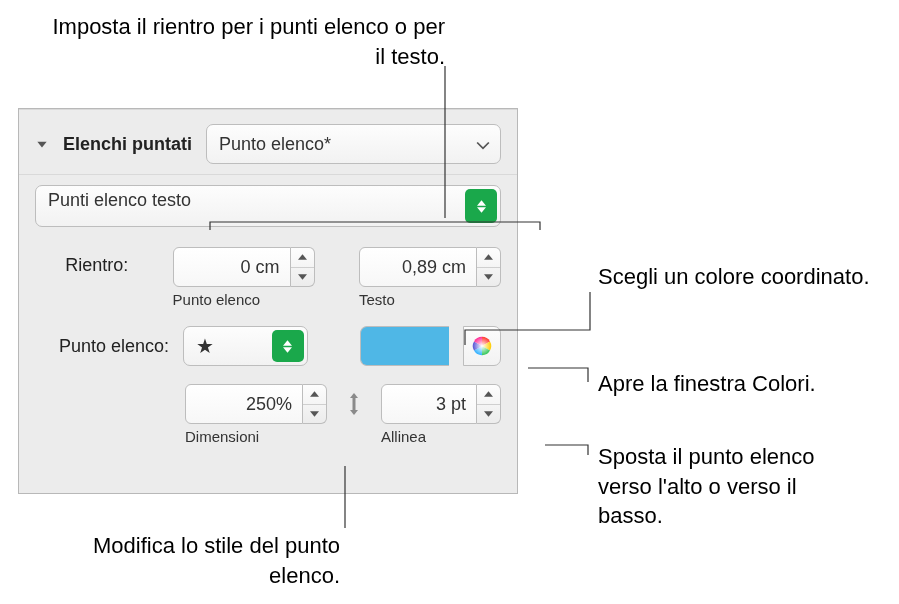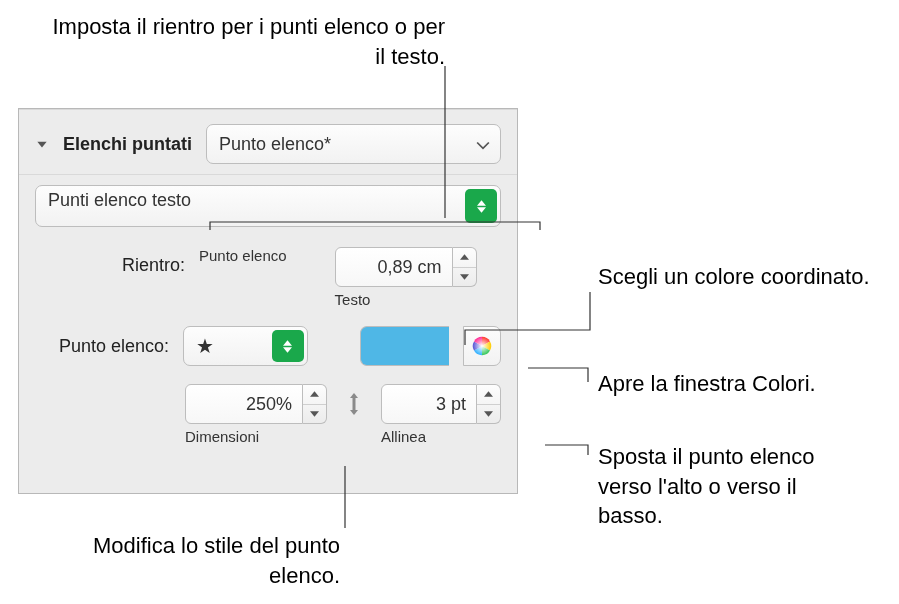--- a/index.html
+++ b/index.html
@@ -102,21 +102,21 @@
     text-align:right;
     font-size:18px;
     color:#222;
   }
   .rientro-row {
     display:flex;
     align-items:flex-start;
     gap:14px;
     margin-top:20px;
   }
-  .rientro-label { width:150px; padding-top:8px; text-align:right;}
+  .rientro-label { width:150px; padding-top:8px; text-align:center;}
   .stepper-group { display:flex; flex-direction:column; align-items:flex-start; gap:4px;}
   .stepper {
     height:40px;
     display:flex;
     align-items:stretch;
   }
   .stepper input {
     width:118px;
     border:1px solid #bdbdbd;
     border-radius:6px 0 0 6px;
@@ -255,20 +255,35 @@
         <svg viewBox="0 0 10 6">
             <path d="M0 0 L10 0 L5 6 Z"></path>
           </svg>
       </span>
     </div>
 
     <div class="rientro-row">
       <div class="rientro-label label-right">Rientro:</div>
 
       <div class="stepper-group">
+        <div class="stepper">
+          <input type="text" value="0 cm" style="">
+          <div class="arrows">
+            <button>
+              <svg viewBox="0 0 10 6">
+                  <path d="M5 0 L10 6 L0 6 Z"></path>
+                </svg>
+            </button>
+            <button>
+              <svg viewBox="0 0 10 6">
+                  <path d="M0 0 L10 0 L5 6 Z"></path>
+                </svg>
+            </button>
+          </div>
+        </div>
         <div class="sublabel">Punto elenco</div>
       </div>
 
       <div style="width:20px;"></div>
 
       <div class="stepper-group">
         <div class="stepper">
           <input type="text" value="0,89 cm" style="">
           <div class="arrows">
             <button>

